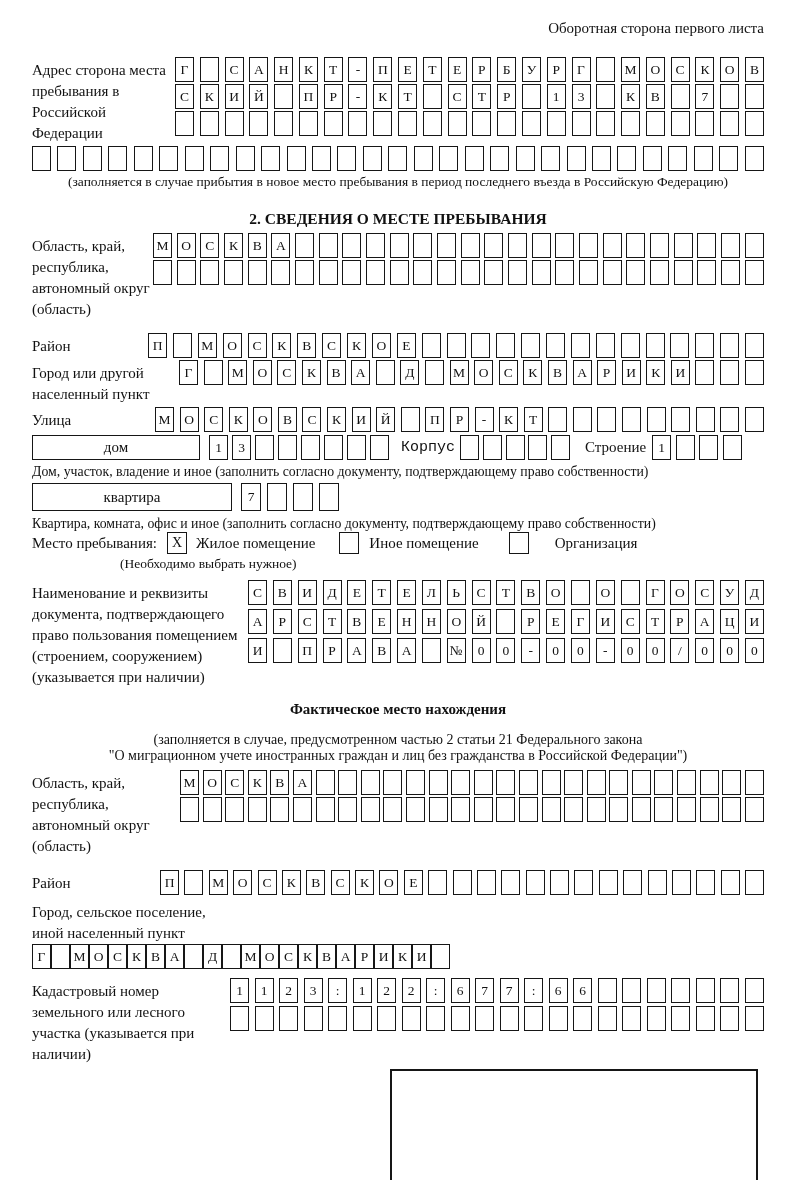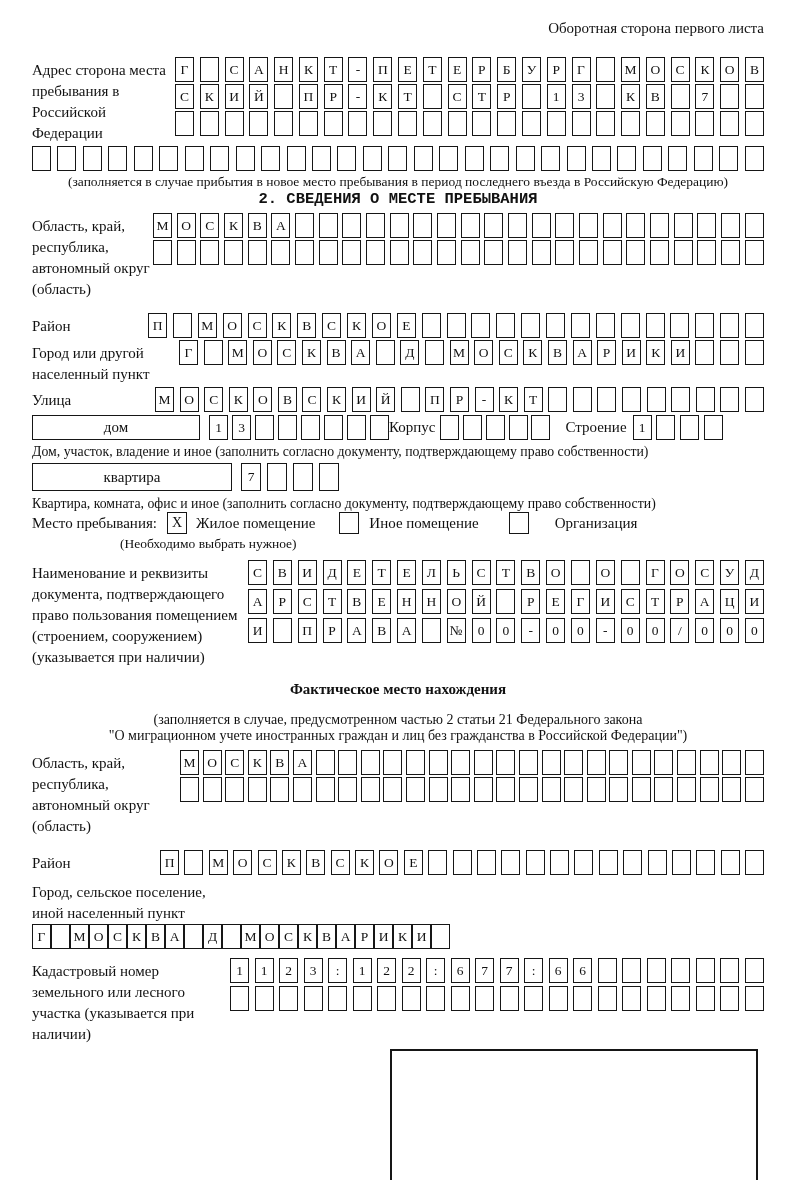--- a/index.html
+++ b/index.html
@@ -153,21 +153,21 @@
       <div class="cell"></div>
       <div class="cell"></div>
       <div class="cell"></div>
       <div class="cell"></div>
       <div class="cell"></div>
       <div class="cell"></div>
       <div class="cell"></div>
     </div>
   <div class="center-note" style="margin-top:3px;">(заполняется в случае прибытия в новое место пребывания в период последнего въезда в Российскую Федерацию)</div>
 
-  <div class="sec-title" style="margin-top:0;font-family:Liberation Mono, monospace;">2. СВЕДЕНИЯ О МЕСТЕ ПРЕБЫВАНИЯ</div>
+  <div class="sec-title" style="margin-top:20px;">2. СВЕДЕНИЯ О МЕСТЕ ПРЕБЫВАНИЯ</div>
 
   <div class="block" style="margin-top:5px;">
     <div class="flabel" style="width:121px;">Область, край, республика, автономный округ (область)</div>
     <div class="rows">
       <div class="cells">
           <div class="cell">М</div>
           <div class="cell">О</div>
           <div class="cell">С</div>
           <div class="cell">К</div>
           <div class="cell">В</div>
@@ -321,21 +321,21 @@
     <div class="cells-fixed" style="width:180px; margin-left:9px;">
         <div class="cell">1</div>
         <div class="cell">3</div>
         <div class="cell"></div>
         <div class="cell"></div>
         <div class="cell"></div>
         <div class="cell"></div>
         <div class="cell"></div>
         <div class="cell"></div>
       </div>
-    <div class="flabel" style="padding-top:0;">Корпус</div>
+    <div class="flabel" style="margin-left:12px; padding-top:0;font-family:Liberation Mono, monospace;">Корпус</div>
     <div class="cells-fixed" style="width:110px; margin-left:5px;">
         <div class="cell"></div>
         <div class="cell"></div>
         <div class="cell"></div>
         <div class="cell"></div>
         <div class="cell"></div>
       </div>
     <div class="flabel" style="margin-left:15px; padding-top:0;">Строение</div>
     <div class="cells-fixed" style="width:90px; margin-left:6px;">
         <div class="cell">1</div>

